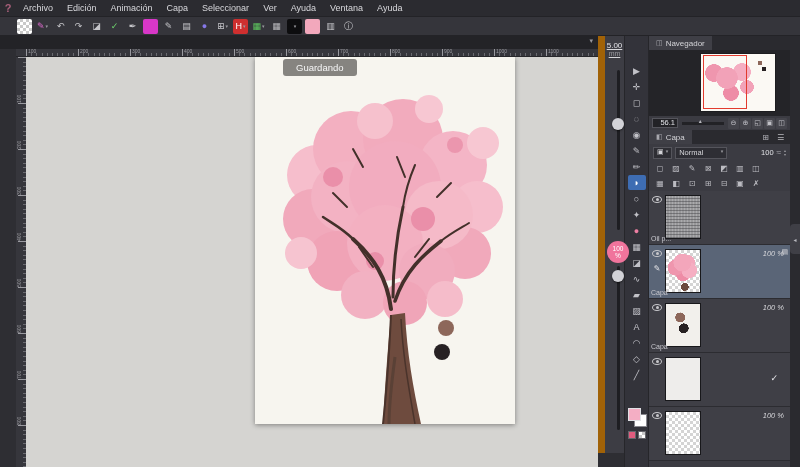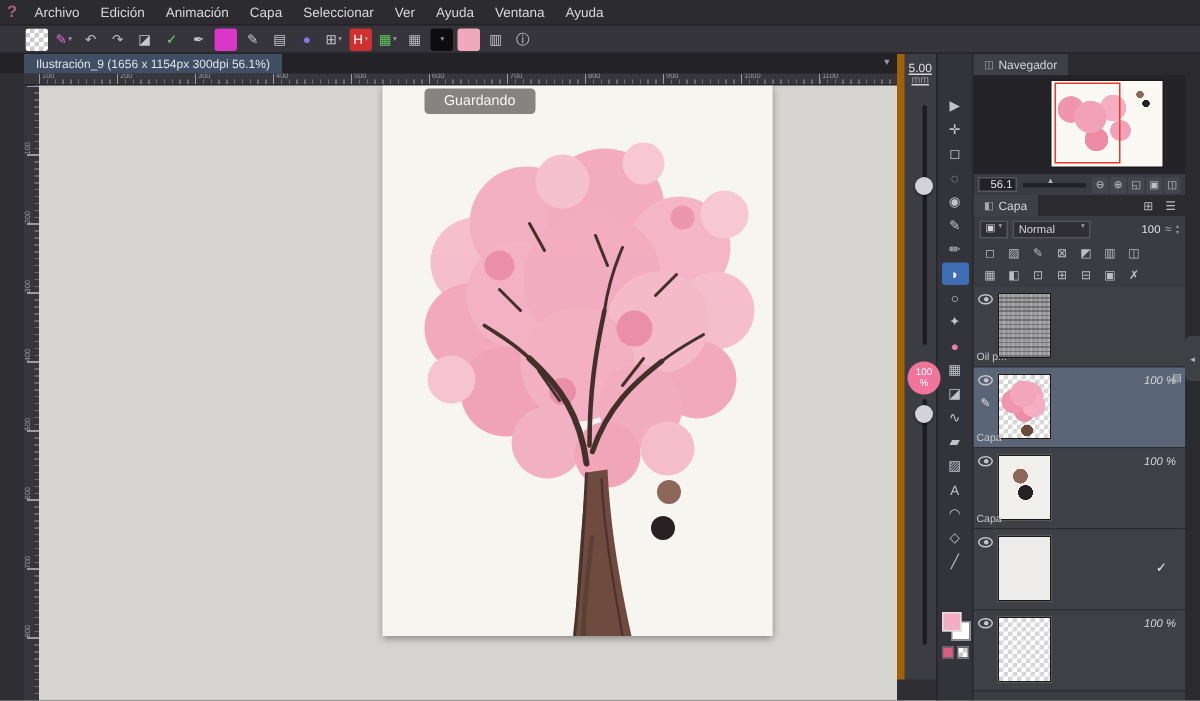--- a/index.html
+++ b/index.html
@@ -39,21 +39,21 @@
         repeating-linear-gradient(180deg,#6a6a70 0 1px,transparent 1px 4.6px);
       background-size:8px 100%,3px 100%; background-position:right top,right top; background-repeat:no-repeat; }
   .vruler span { height:46px; width:7px; writing-mode:vertical-rl; transform:rotate(180deg); font-size:5px; color:#9a9aa0; }
 
   
   .canvas-area { position:absolute; top:57px; left:26px; width:572px; height:410px; background:#d5d4d1; overflow:hidden; }
   .paper { position:absolute; left:229px; top:0; width:260px; height:367px; background:#f7f5ef; box-shadow:0 1px 5px rgba(0,0,0,.4); }
   .toast { position:absolute; left:257px; top:2px; background:rgba(124,121,118,.92); color:#f6f6f6; font-size:9.5px; padding:3px 13px; border-radius:3px; z-index:3;}
 
   
-  .slider-strip { position:absolute; top:36px; left:598px; width:26px; bottom:14px; background:#3d3d44; border-left:5px solid #a16207;text-decoration:underline; }
+  .slider-strip { position:absolute; top:36px; left:598px; width:26px; bottom:14px; background:#3d3d44; border-left:7px solid #a16207;text-decoration:underline; }
   .bs-value { font-size:8px; color:#e2e2e6; text-align:center; margin-top:5px; }
   .bs-unit { font-size:7px; color:#9a9aa0; text-align:center; }
   .slider-track { position:absolute; left:12px; width:3px; background:#1e1e22; border-radius:2px; }
   .track-1 { top:34px; height:160px; }
   .track-2 { top:230px; height:164px; }
   .slider-knob { position:absolute; left:7px; width:12px; height:12px; border-radius:50%; background:#d2d2d7; box-shadow:0 1px 2px rgba(0,0,0,.5); }
   .knob-1 { top:82px; } .knob-2 { top:234px; }
   .zoom-badge { position:absolute; left:2px; top:205px; width:22px; height:22px; border-radius:50%; background:#f0749c; color:#fff; font-size:6.5px; line-height:1.1; display:flex; flex-direction:column; align-items:center; justify-content:center; z-index:2;}
 
   
@@ -265,21 +265,20 @@
 
       </div>
 
       <div class="tb-item">
         <span class="tb-glyph">ⓘ</span>
 
       </div>
     </div>
 
   <div class="tabbar">
-    <div class="doc-tab">Ilustración_9 (1656 x 1154px 300dpi 56.1%)</div>
     <span class="tab-chev">▾</span>
   </div>
 
   <div class="left-strip"></div>
   <div class="ruler-corner"></div>
   <div class="hruler">
 
   <span>100</span>
       <span>200</span>
       <span>300</span>

